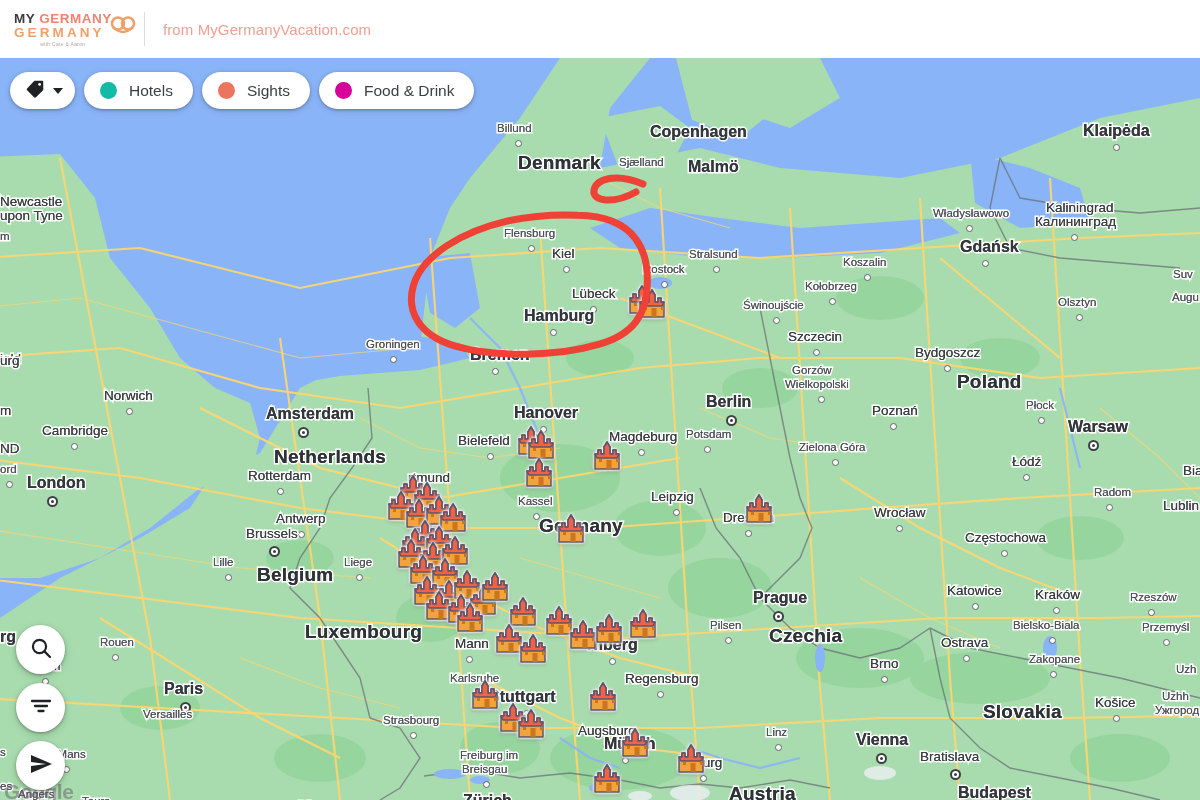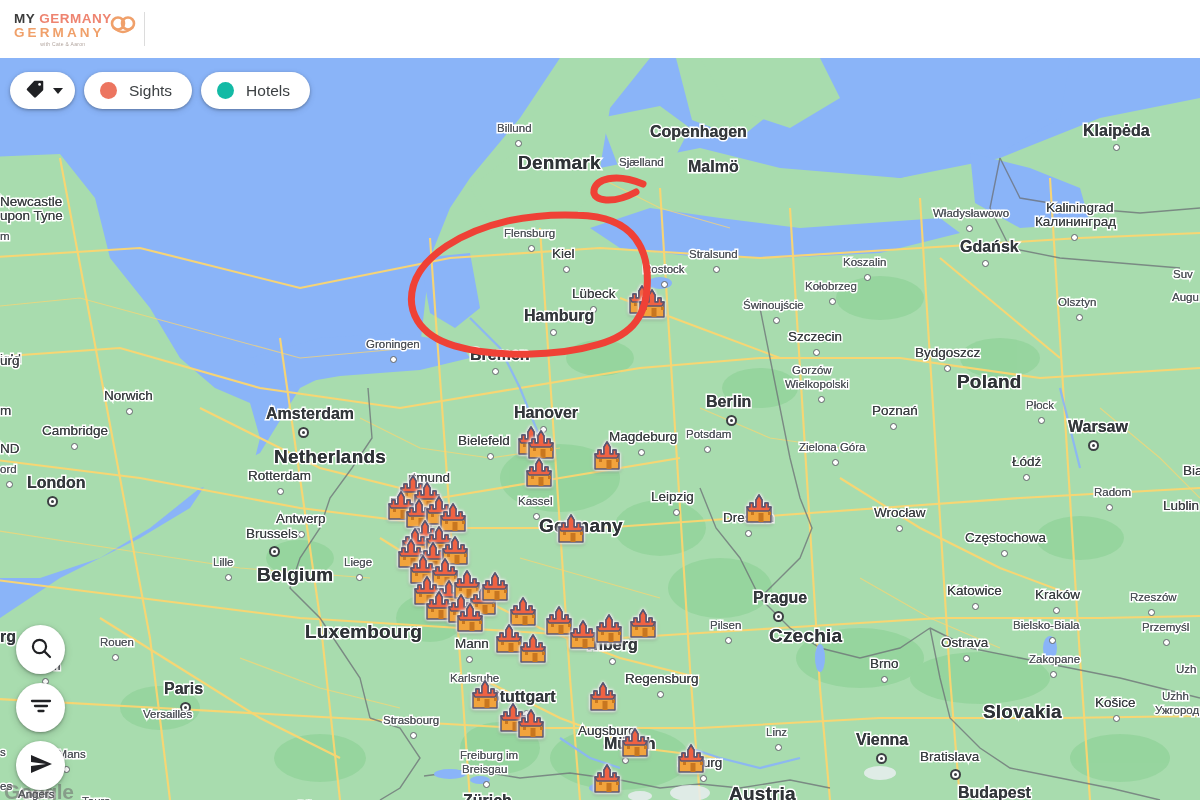--- a/index.html
+++ b/index.html
@@ -147,20 +147,21 @@
           <g fill="none" stroke="#f0a06a" stroke-width="2.6">
             <circle cx="8" cy="8.5" r="6"></circle>
             <circle cx="18" cy="8.5" r="6"></circle>
             <path d="M3 12 Q13 22 23 12" stroke-width="2.4"></path>
           </g>
         </svg>
       </span>
     </div>
     <div class="divider-v"></div>
     <div class="title-block">
+      <div class="title-sub">from MyGermanyVacation.com</div>
     </div>
   </div>
 
   <div class="map">
 
     <svg class="map-svg" viewBox="0 0 1200 742" preserveAspectRatio="none">
       <defs>
         <clipPath id="cl">
             <rect x="0" y="0" width="1200" height="742"></rect>
           </clipPath>
@@ -1008,30 +1009,34 @@
         <svg width="22" height="22" viewBox="0 0 24 24" fill="#202124">
           <path d="M11.5 3 H20 a1 1 0 0 1 1 1 v8.5 a1.4 1.4 0 0 1-.4 1 l-7.6 7.6 a1.4 1.4 0 0 1-2 0 L3.4 13.4 a1.4 1.4 0 0 1 0-2 L11 3.4 A1.3 1.3 0 0 1 11.5 3 Z"></path>
           <circle cx="17" cy="7" r="1.5" fill="#fff"></circle>
         </svg>
       </span>
       <span class="caret"></span>
     </div>
 
 
     <div class="chip">
+      <span class="swatch" id="sw-hotels" style="background: rgb(19, 186, 165);"></span>
+      <span class="chip-label">Hotels</span>
+    </div>
+
+    <div class="chip">
       <span class="swatch" id="sw-sights" style="background: rgb(236, 117, 96);"></span>
       <span class="chip-label">Sights</span>
     </div>
 
+
     <div class="chip">
-      <span class="swatch" id="sw-hotels" style="background: rgb(19, 186, 165);"></span>
-      <span class="chip-label">Hotels</span>
+      <span class="swatch" id="sw-food" style="background: rgb(214, 0, 155);"></span>
+      <span class="chip-label">Food &amp; Drink</span>
     </div>
-
-
   </div>
 
   <div class="controls">
     <div class="ctl">
       <span>
         <svg width="24" height="24" viewBox="0 0 24 24" fill="none" stroke="#202124" stroke-width="2.2" stroke-linecap="round">
           <circle cx="10.5" cy="10.5" r="6.6"></circle>
             <path d="M15.4 15.4 L21 21"></path>
         </svg>
       </span>

